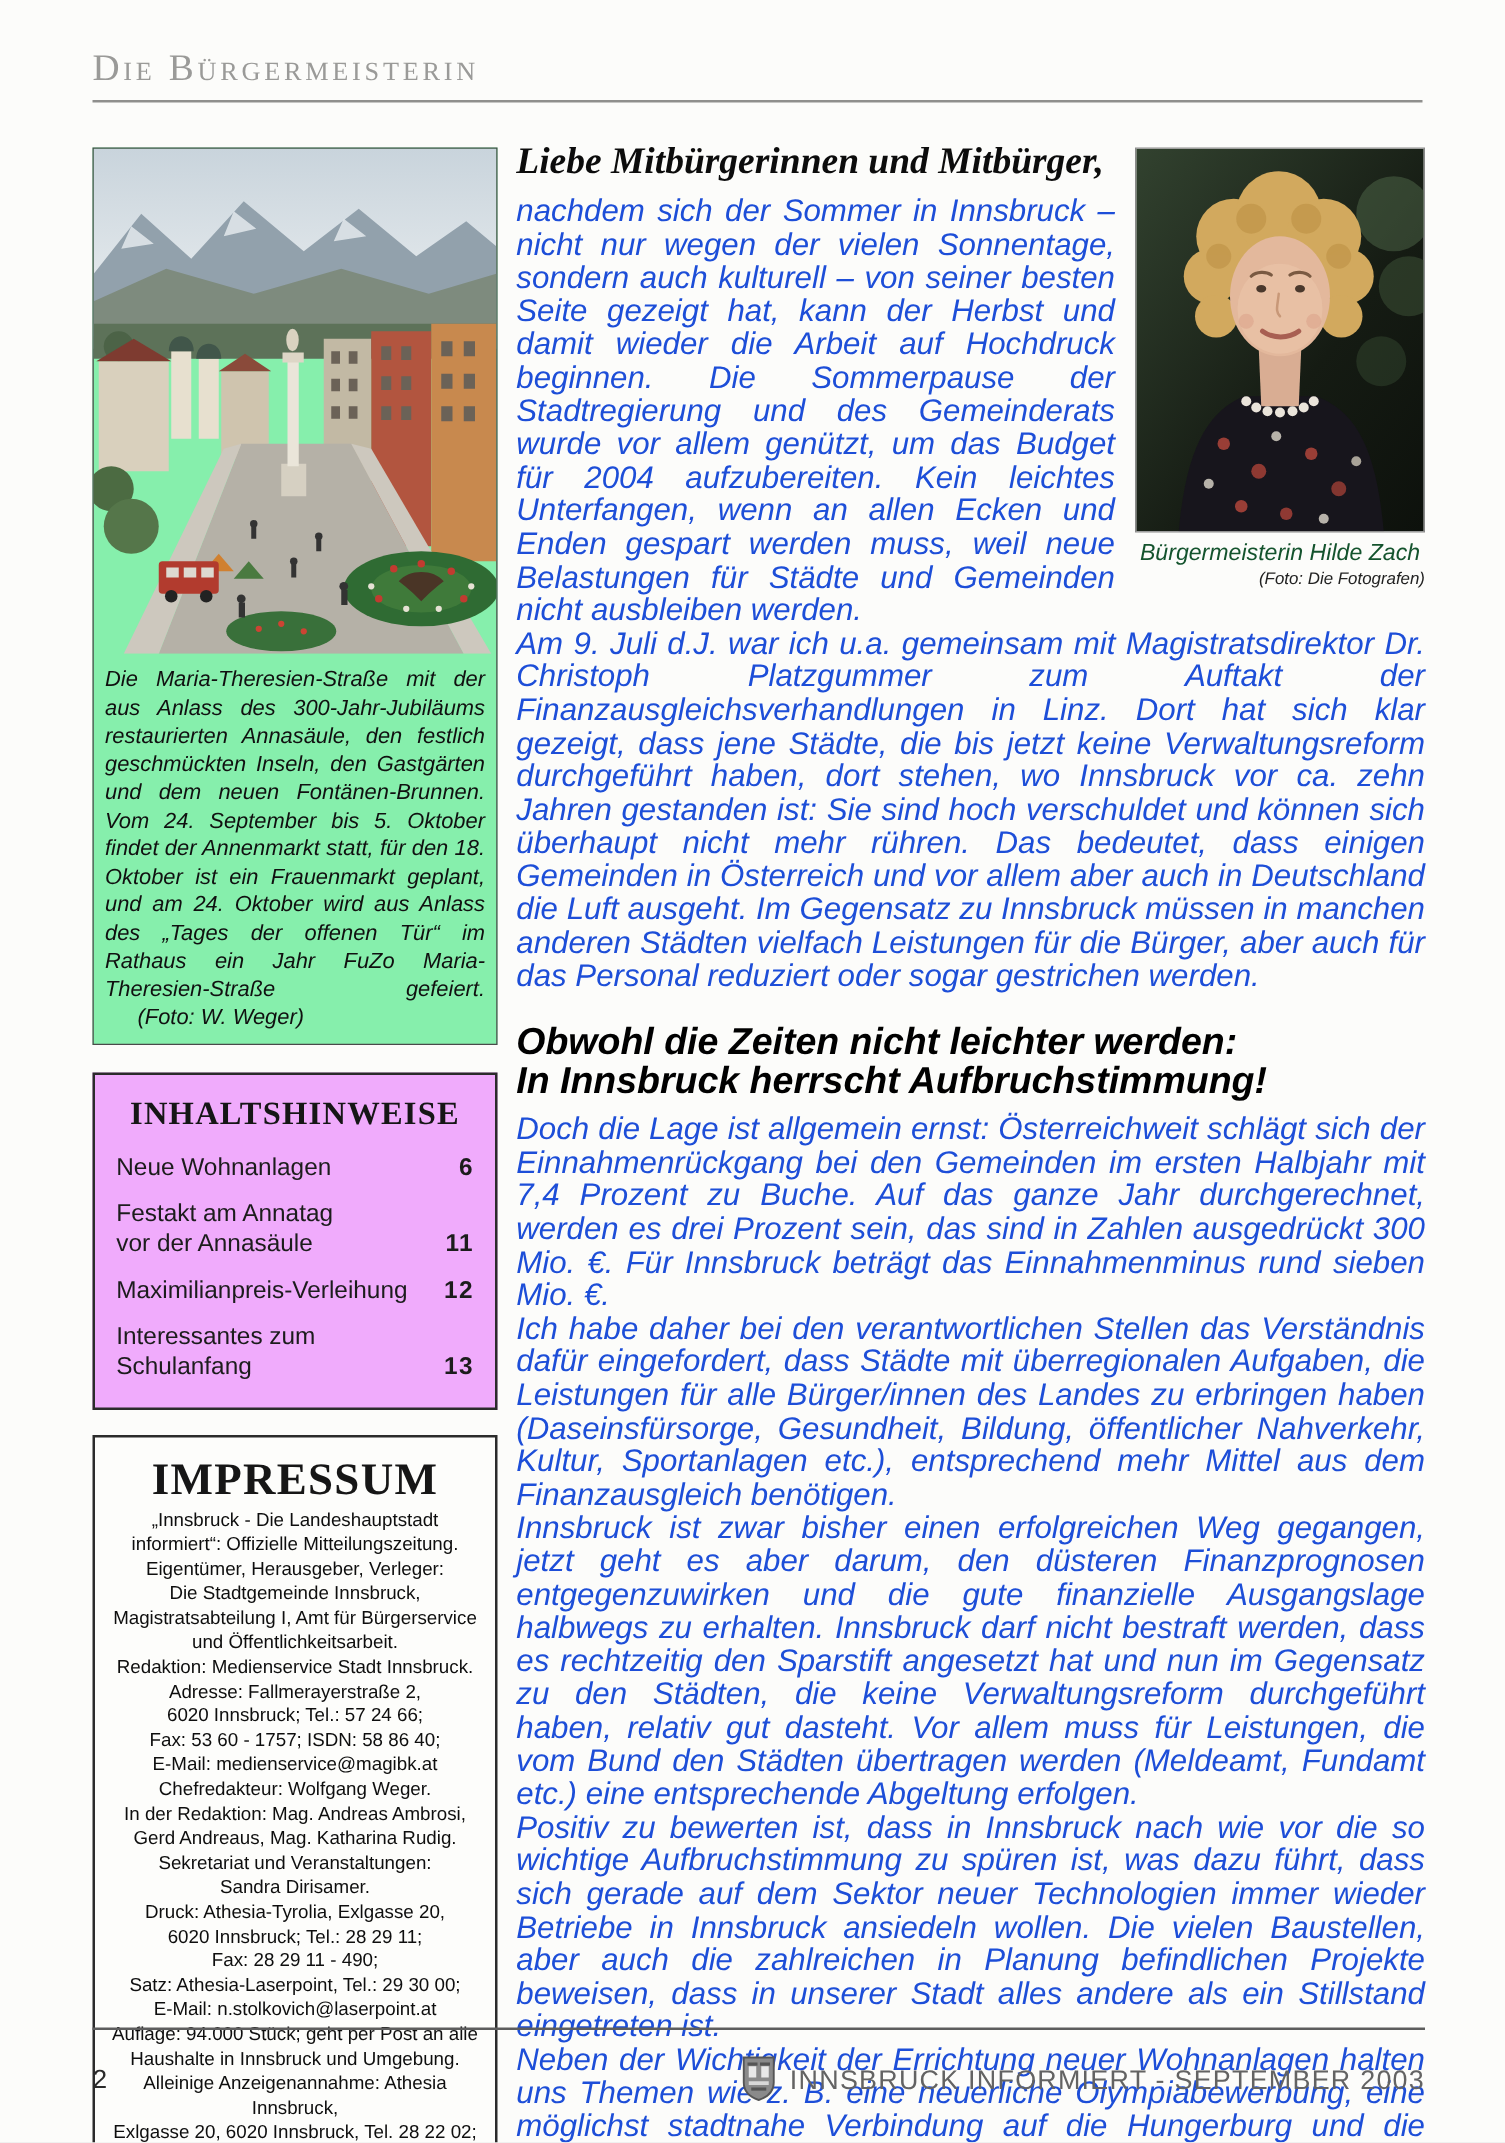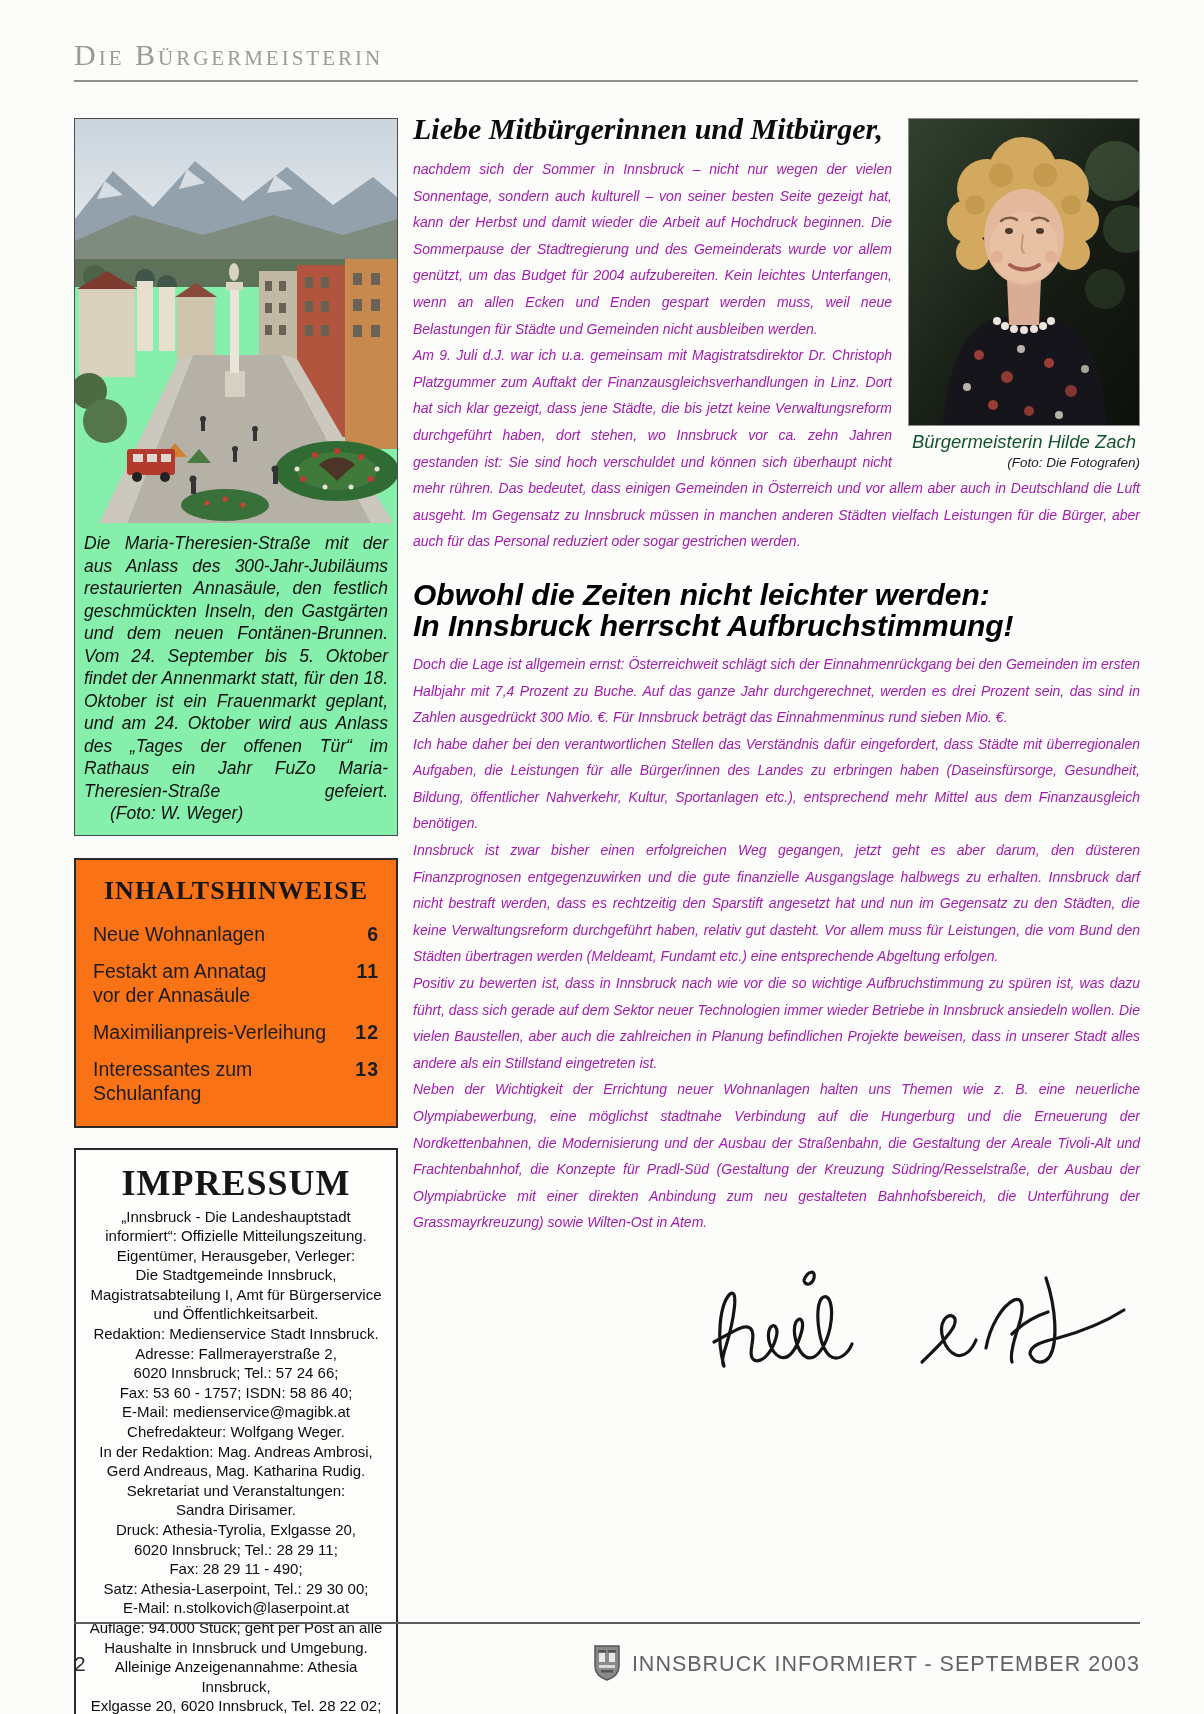--- a/index.html
+++ b/index.html
@@ -26,29 +26,29 @@
   .street-photo svg { display:block; width:100%; height:100%; }
   .street-caption {
     padding:9px 9px 10px;
     font-style:italic; font-size:17.5px; line-height:22.5px;
     text-align:justify; color:#101010;
   }
   .street-caption .credit { margin-left:26px; white-space:nowrap; }
 
   
   .toc-box {
-    margin-top:22px; background:#f97316; border:2px solid #2b2b2b;
+    margin-top:22px; background:#f0abfc; border:2px solid #2b2b2b;
     padding:16px 15px 8px;
   }
   .toc-box h2 {
     margin:0 0 16px; text-align:center;
     font-family:"Liberation Serif", serif; font-size:26px; letter-spacing:1px;
   }
   .toc-row {
-    display:flex; justify-content:space-between; 
+    display:flex; justify-content:space-between; align-items:flex-end;
     font-size:19.5px; line-height:24px; margin:0 2px 13px; color:#1c1c1c;
   }
   .toc-label { white-space:pre-line; }
   .toc-page  { font-weight:bold; letter-spacing:1px; }
 
   
   .impressum-box {
     margin-top:20px; border:2px solid #2b2b2b; background:#fdfdfb;
     padding:10px 4px 14px; text-align:center;
   }
@@ -63,22 +63,22 @@
   .mayor-photo  { width:230px; height:306px; border:1px solid #8a8a8a; }
   .mayor-photo svg { display:block; width:100%; height:100%; }
   .mayor-name   { margin-top:5px; font-style:italic; font-size:18.5px; text-align:center; color:#14532d; }
   .mayor-credit { font-style:italic; font-size:13.5px; text-align:right; color:#222; margin-top:2px; }
 
   .salutation {
     margin:0 0 10px; font-family:"Liberation Serif", serif;
     font-style:italic; font-weight:bold; font-size:30px; color:#0c0c0c;
   }
   .body-p {
-    margin:0; font-style:italic; font-size:14px; line-height:26.6px;
-    text-align:justify; color:#a21caf;
+    margin:0; font-style:italic; font-size:25px; line-height:26.6px;
+    text-align:justify; color:#1d4ed8;
   }
   .subhead {
     margin:24px 0 10px; font-weight:bold; font-style:italic;
     font-size:30px; line-height:31px; color:#000;
   }
   .signature-block {
     margin-top:18px; display:flex; flex-direction:column; align-items:flex-end;
     padding-right:6px;
   }
   .signature-img svg { display:block; }

